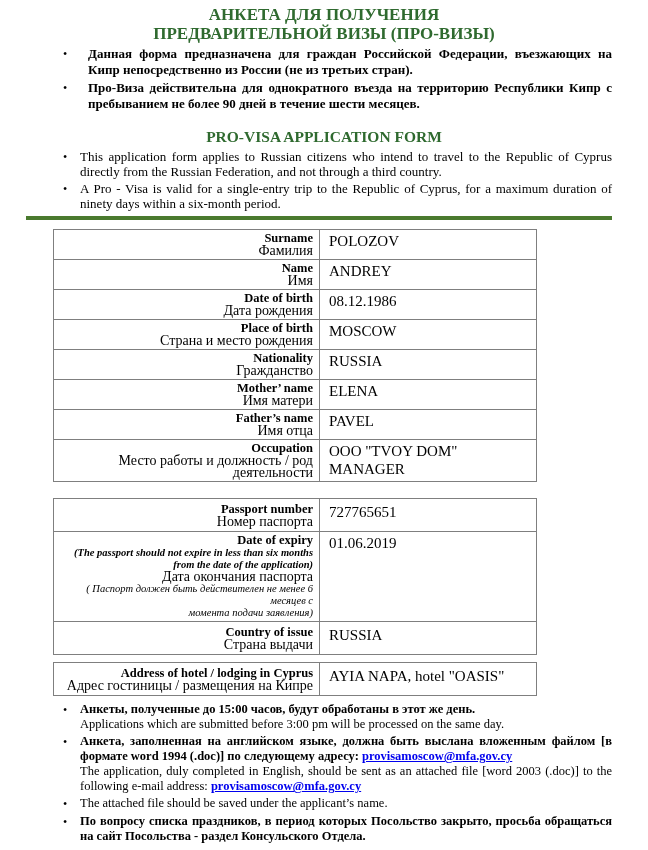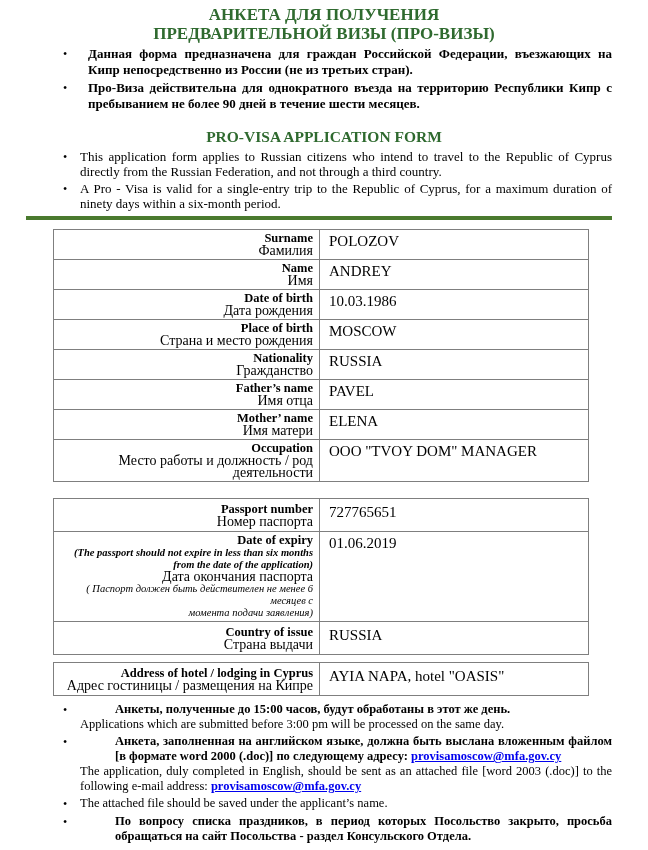--- a/index.html
+++ b/index.html
@@ -53,21 +53,21 @@
     margin: 0 36px 0 26px;
     height: 2px;
     background: var(--rule-light);
     border-top: 2px solid var(--rule-dark);
     border-bottom: 2px solid var(--rule-dark);
   }
   .rule-top { margin-top: 5px; }
   .form-table {
     border-collapse: collapse;
     margin-left: 53px;
-    width: 536px;
+    width: 484px;
     table-layout: fixed;
   }
   .form-table td { border: 1px solid var(--border); vertical-align: top; }
   td.lbl {
     width: 266px;
     text-align: right;
     padding: 1px 6px 2px 4px;
   }
   td.val {
     padding: 2px 4px 2px 9px;
@@ -75,21 +75,21 @@
     line-height: 18px;
   }
   .len { display: block; font-weight: bold; font-size: 12.5px; line-height: 14px; }
   .lru { display: block; font-size: 14px; line-height: 12px; }
   .lnote-en { display: block; font-weight: bold; font-style: italic; font-size: 10.5px; line-height: 12px; }
   .lnote-ru { display: block; font-style: italic; font-size: 10.5px; line-height: 12px; }
   .tbl-gap-lg { height: 16px; }
   .tbl-gap-sm { height: 7px; }
   .notes { margin: 6px 36px 0 50px; }
   .notes .b-txt { font-size: 12.5px; line-height: 15px; }
-  .note-ru { font-weight: bold; text-align: justify; margin-left: 35px; }
+  .note-ru { font-weight: bold; text-align: justify; }
   .note-en { font-weight: normal; text-align: justify; }
   .email-link {
     color: var(--link);
     font-weight: bold;
     text-decoration: underline;
     cursor: pointer;
   }
 </style>
 </head>
 <body>
@@ -143,49 +143,49 @@
         <span class="len">Name</span>
         <span class="lru">Имя</span>
       </td>
       <td class="val">ANDREY</td>
     </tr>
     <tr>
       <td class="lbl">
         <span class="len">Date of birth</span>
         <span class="lru">Дата рождения</span>
       </td>
-      <td class="val">10.03.1986</td>
+      <td class="val">08.12.1986</td>
     </tr>
     <tr>
       <td class="lbl">
         <span class="len">Place of birth</span>
         <span class="lru">Страна и место рождения</span>
       </td>
       <td class="val">MOSCOW</td>
     </tr>
     <tr>
       <td class="lbl">
         <span class="len">Nationality</span>
         <span class="lru">Гражданство</span>
       </td>
       <td class="val">RUSSIA</td>
     </tr>
     <tr>
       <td class="lbl">
+        <span class="len">Mother’ name</span>
+        <span class="lru">Имя матери</span>
+      </td>
+      <td class="val">ELENA</td>
+    </tr>
+    <tr>
+      <td class="lbl">
         <span class="len">Father’s name</span>
         <span class="lru">Имя отца</span>
       </td>
       <td class="val">PAVEL</td>
-    </tr>
-    <tr>
-      <td class="lbl">
-        <span class="len">Mother’ name</span>
-        <span class="lru">Имя матери</span>
-      </td>
-      <td class="val">ELENA</td>
     </tr>
     <tr>
       <td class="lbl">
         <span class="len">Occupation</span>
         <span class="lru">Место работы и должность / род деятельности</span>
       </td>
       <td class="val">OOO "TVOY DOM" MANAGER</td>
     </tr>
   </tbody>
     </table>
@@ -240,21 +240,21 @@
     <div class="b-row">
       <span class="b-dot">•</span>
       <div class="b-txt">
         <div class="note-ru">Анкеты, полученные до 15:00 часов, будут обработаны в этот же день.</div>
         <div class="note-en">Applications which are submitted before 3:00 pm will be processed on the same day.</div>
       </div>
     </div>
     <div class="b-row">
       <span class="b-dot">•</span>
       <div class="b-txt">
-        <div class="note-ru"><span>Анкета, заполненная на английском языке, должна быть выслана вложенным файлом [в формате word 2000 (.doc)] по следующему адресу: </span><a class="email-link">provisamoscow@mfa.gov.cy</a></div>
+        <div class="note-ru"><span>Анкета, заполненная на английском языке, должна быть выслана вложенным файлом [в формате word 1994 (.doc)] по следующему адресу: </span><a class="email-link">provisamoscow@mfa.gov.cy</a></div>
         <div class="note-en"><span>The application, duly completed in English, should be sent as an attached file [word 2003 (.doc)] to the following e-mail address: </span><a class="email-link">provisamoscow@mfa.gov.cy</a></div>
       </div>
     </div>
     <div class="b-row">
       <span class="b-dot">•</span>
       <div class="b-txt">
         <div class="note-en">The attached file should be saved under the applicant’s name.</div>
       </div>
     </div>
     <div class="b-row">

